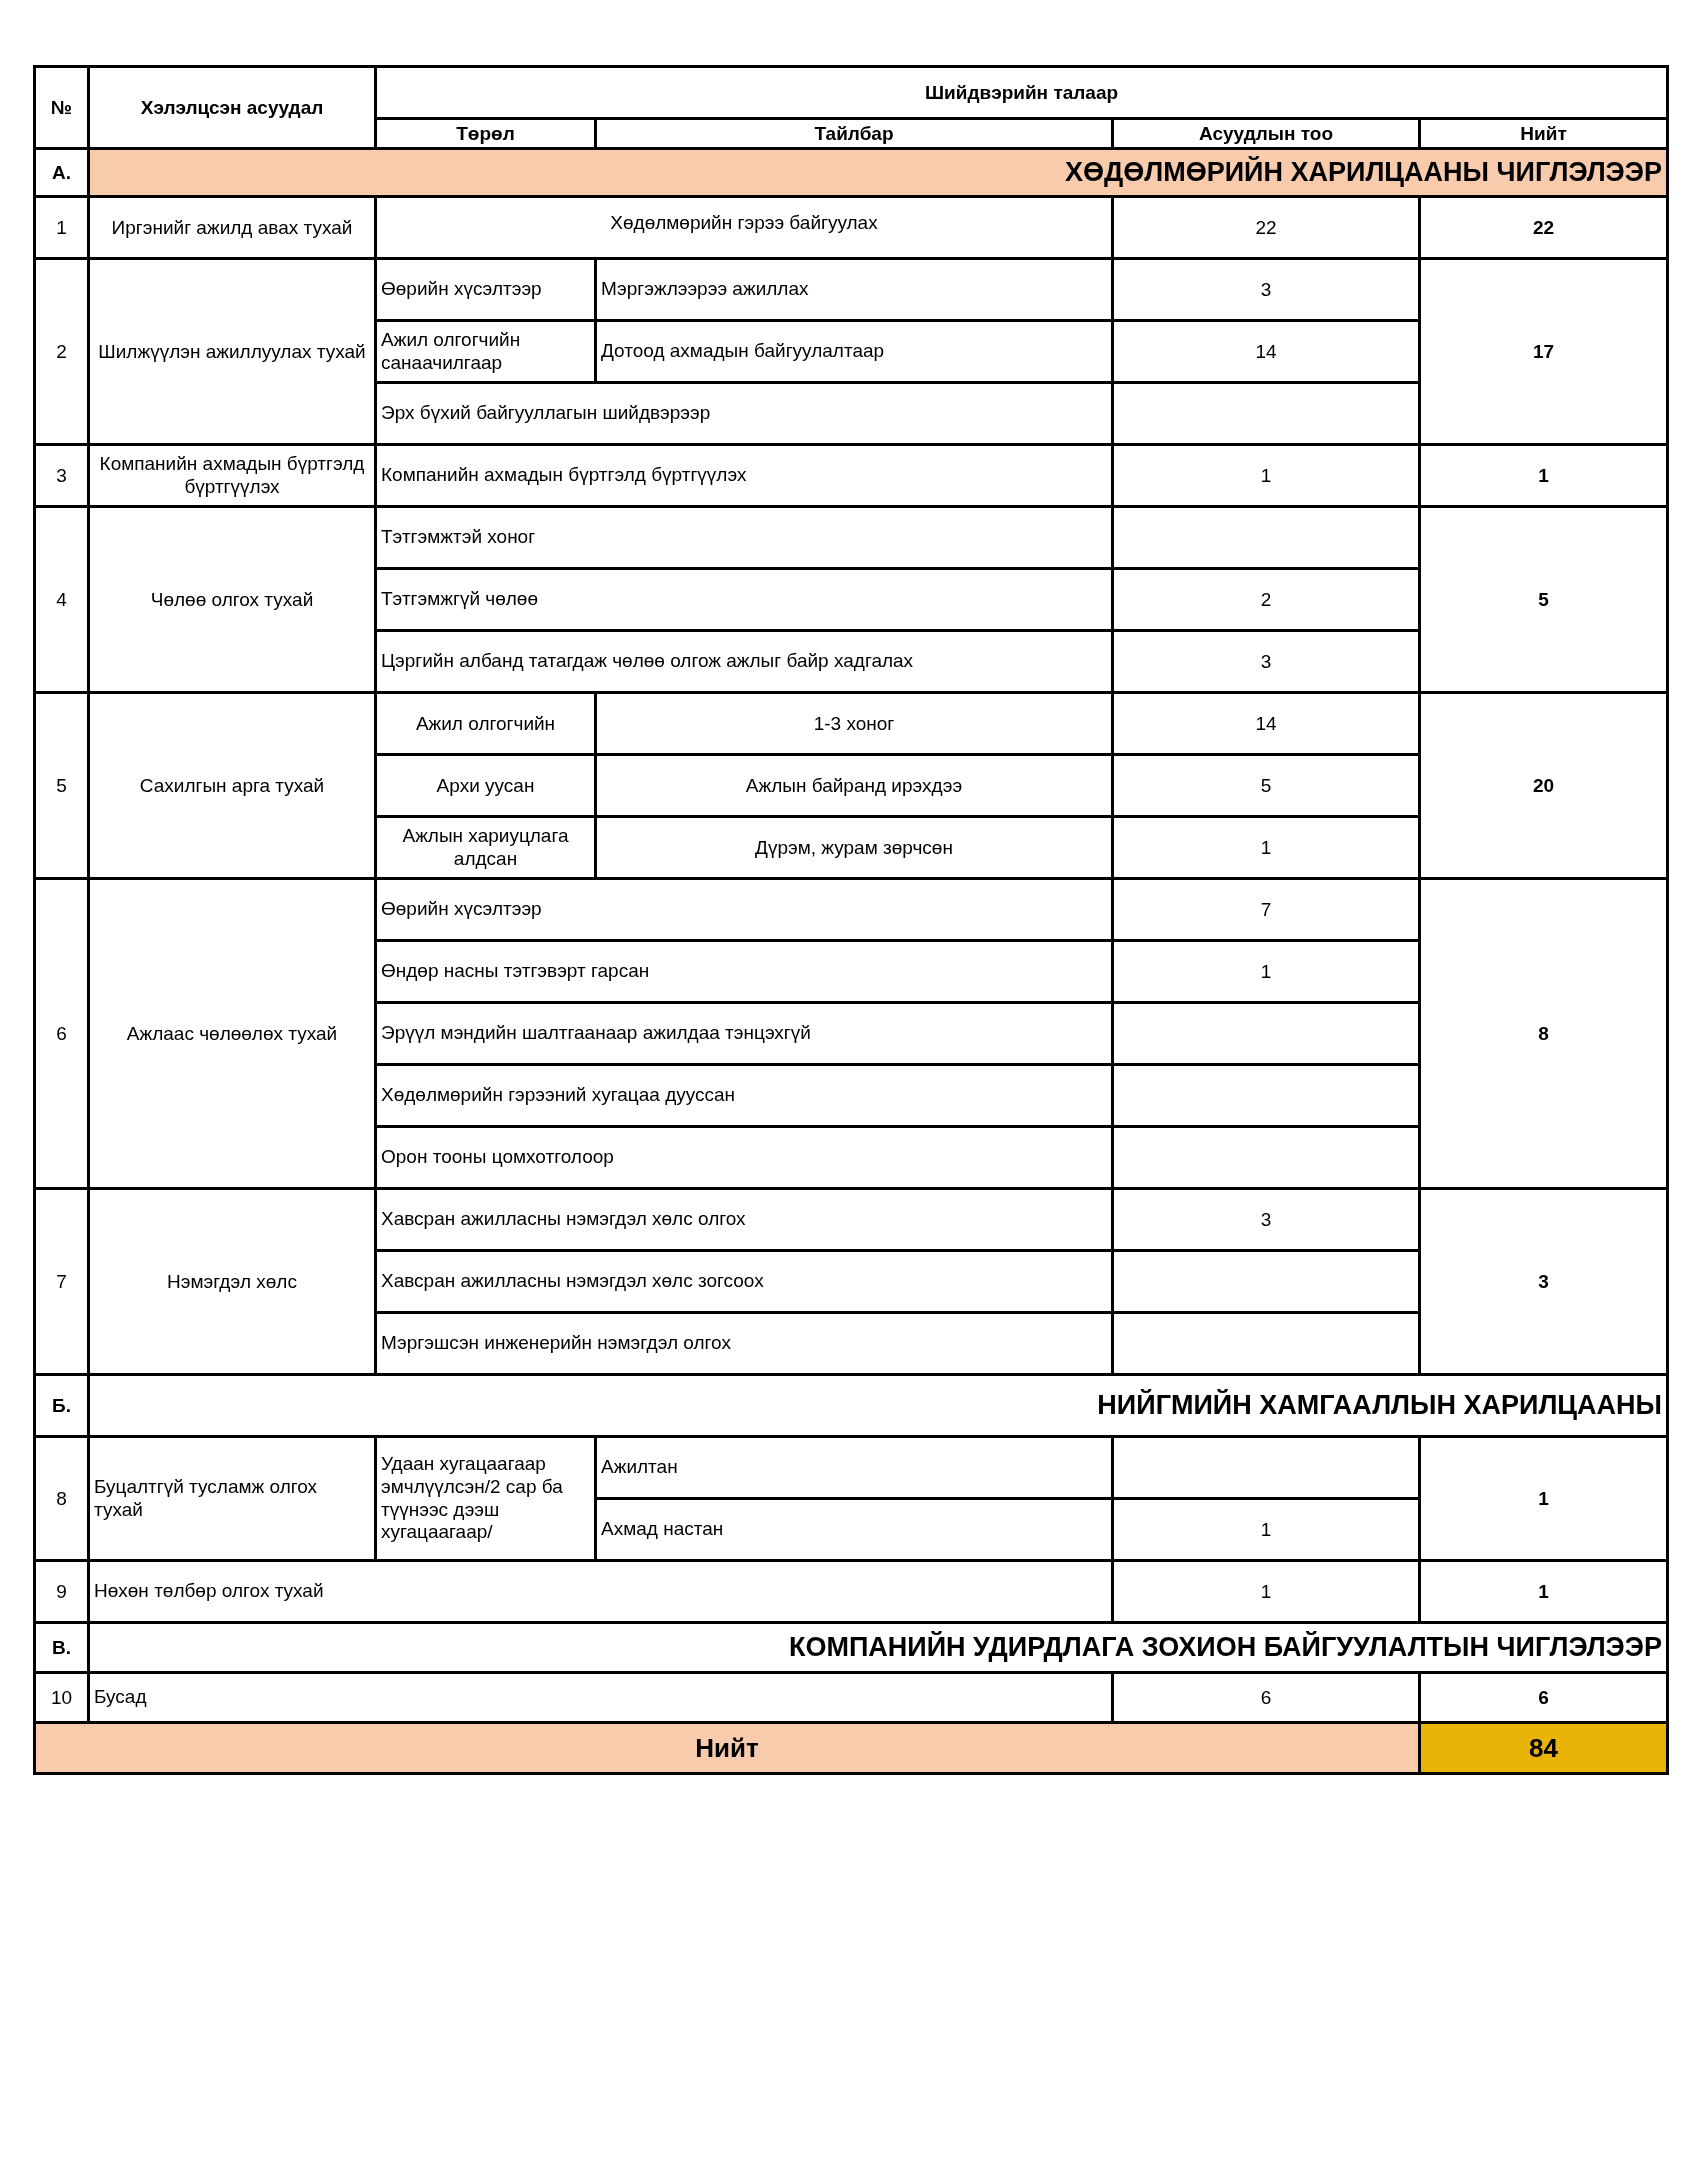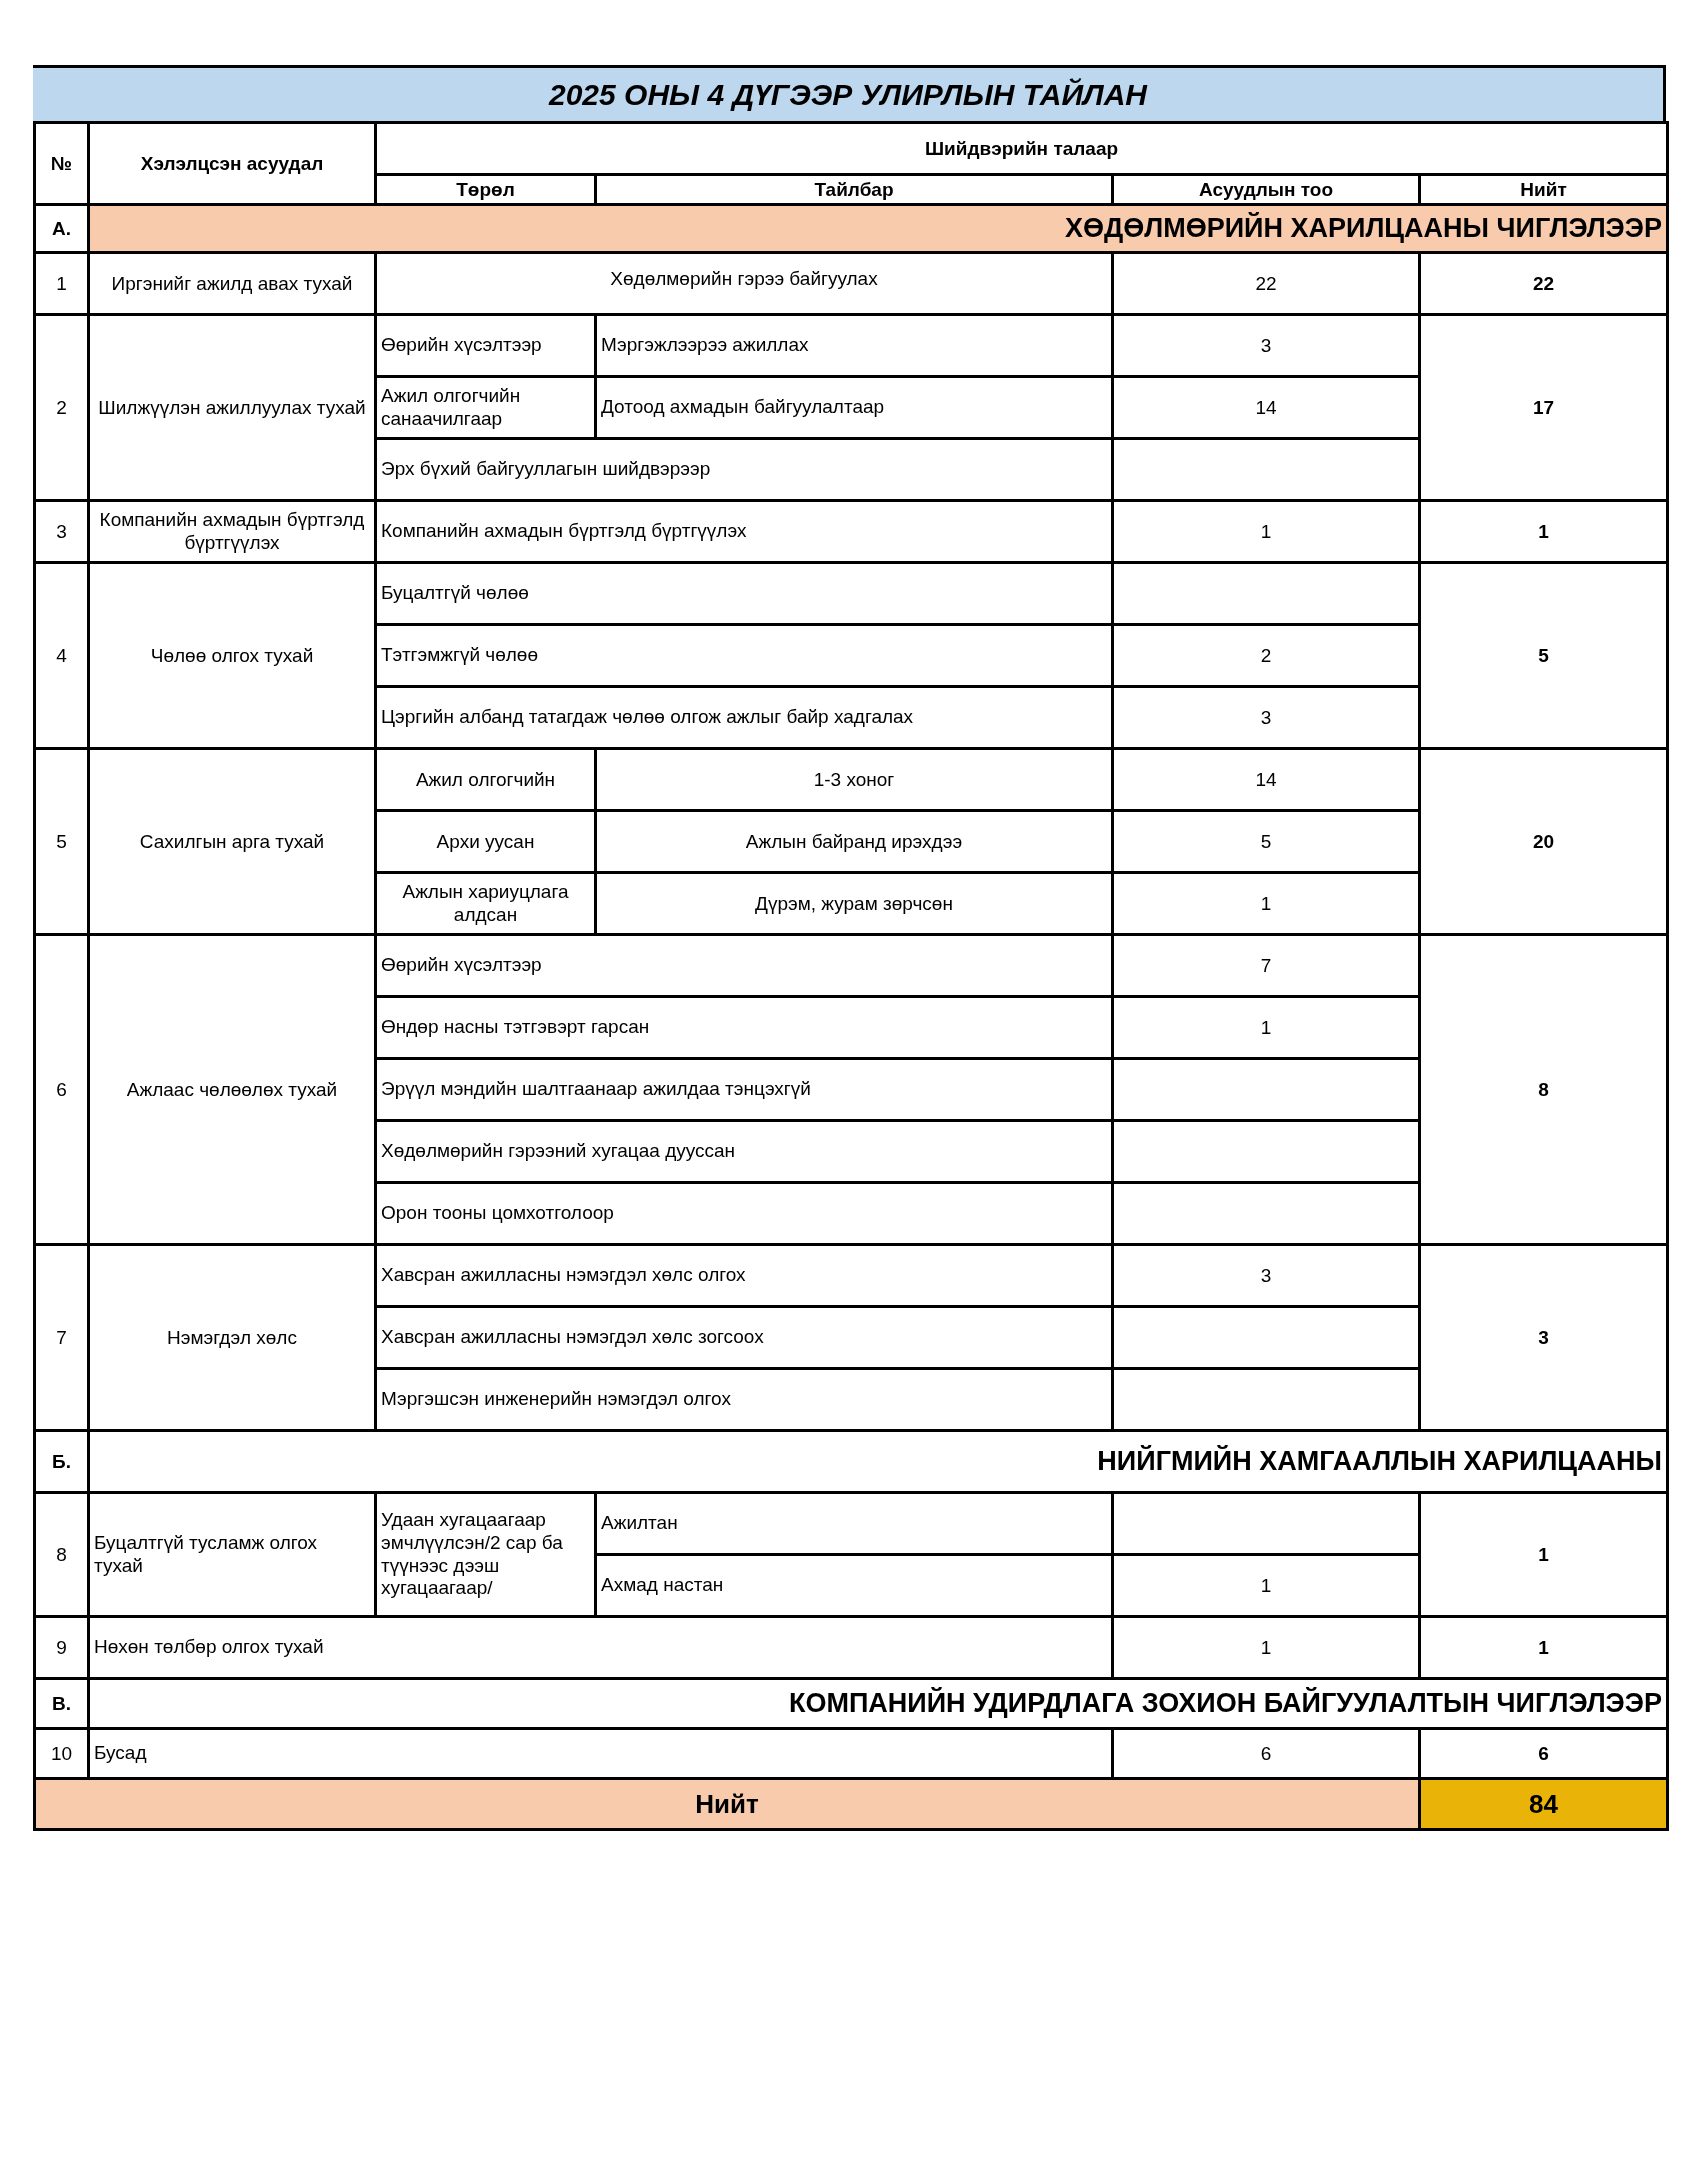--- a/index.html
+++ b/index.html
@@ -20,21 +20,20 @@
   .sec td.secletter { font-weight: bold; font-size: 19px; text-align: center; }
   .peach { background: #f8cbad; }
   .green { background: #eab308; }
   .total td { font-weight: bold; font-size: 26px; text-align: center; }
   .sub { padding-left: 4px; line-height: 1.2; }
 </style>
 </head>
 <body>
 
 <div class="page">
-  <div class="title-band">2025 ОНЫ 4 ДҮГЭЭР УЛИРЛЫН ТАЙЛАН</div>
 
   <table>
     <colgroup>
       <col style="width:54px">
       <col style="width:287px">
       <col style="width:220px">
       <col style="width:517px">
       <col style="width:307px">
       <col style="width:248px">
     </colgroup>
@@ -87,21 +86,21 @@
       <td class="c">3</td>
       <td class="c" style="padding:0 1px;line-height:1.2">Компанийн ахмадын бүртгэлд бүртгүүлэх</td>
       <td colspan="2" class="l sub">Компанийн ахмадын бүртгэлд бүртгүүлэх</td>
       <td class="c">1</td>
       <td class="c b">1</td>
     </tr>
 
     <tr style="height:62px">
       <td rowspan="3" class="c">4</td>
       <td rowspan="3" class="c">Чөлөө олгох тухай</td>
-      <td colspan="2" class="l sub">Буцалтгүй чөлөө</td>
+      <td colspan="2" class="l sub">Тэтгэмжтэй хоног</td>
       <td class="c"></td>
       <td rowspan="3" class="c b">5</td>
     </tr>
     <tr style="height:62px">
       <td colspan="2" class="l sub">Тэтгэмжгүй чөлөө</td>
       <td class="c">2</td>
     </tr>
     <tr style="height:62px">
       <td colspan="2" class="l sub">Цэргийн албанд татагдаж чөлөө олгож ажлыг байр хадгалах</td>
       <td class="c">3</td>

